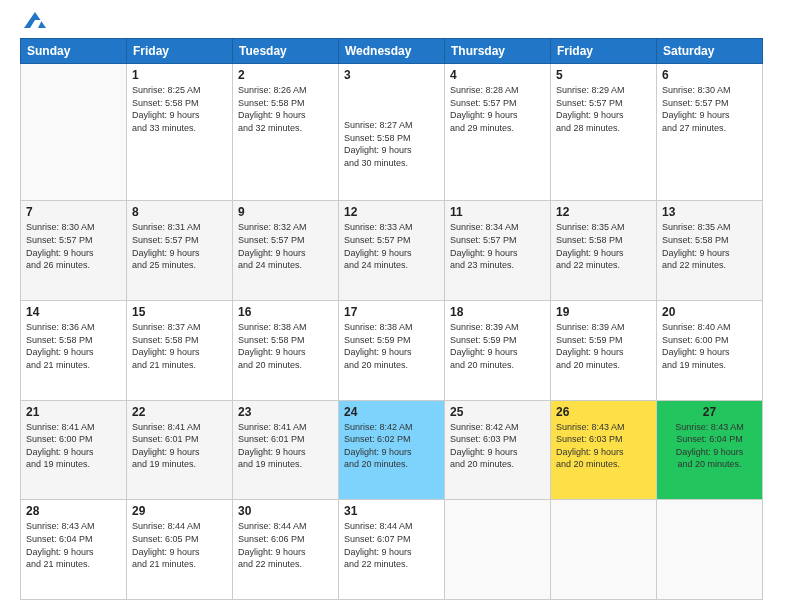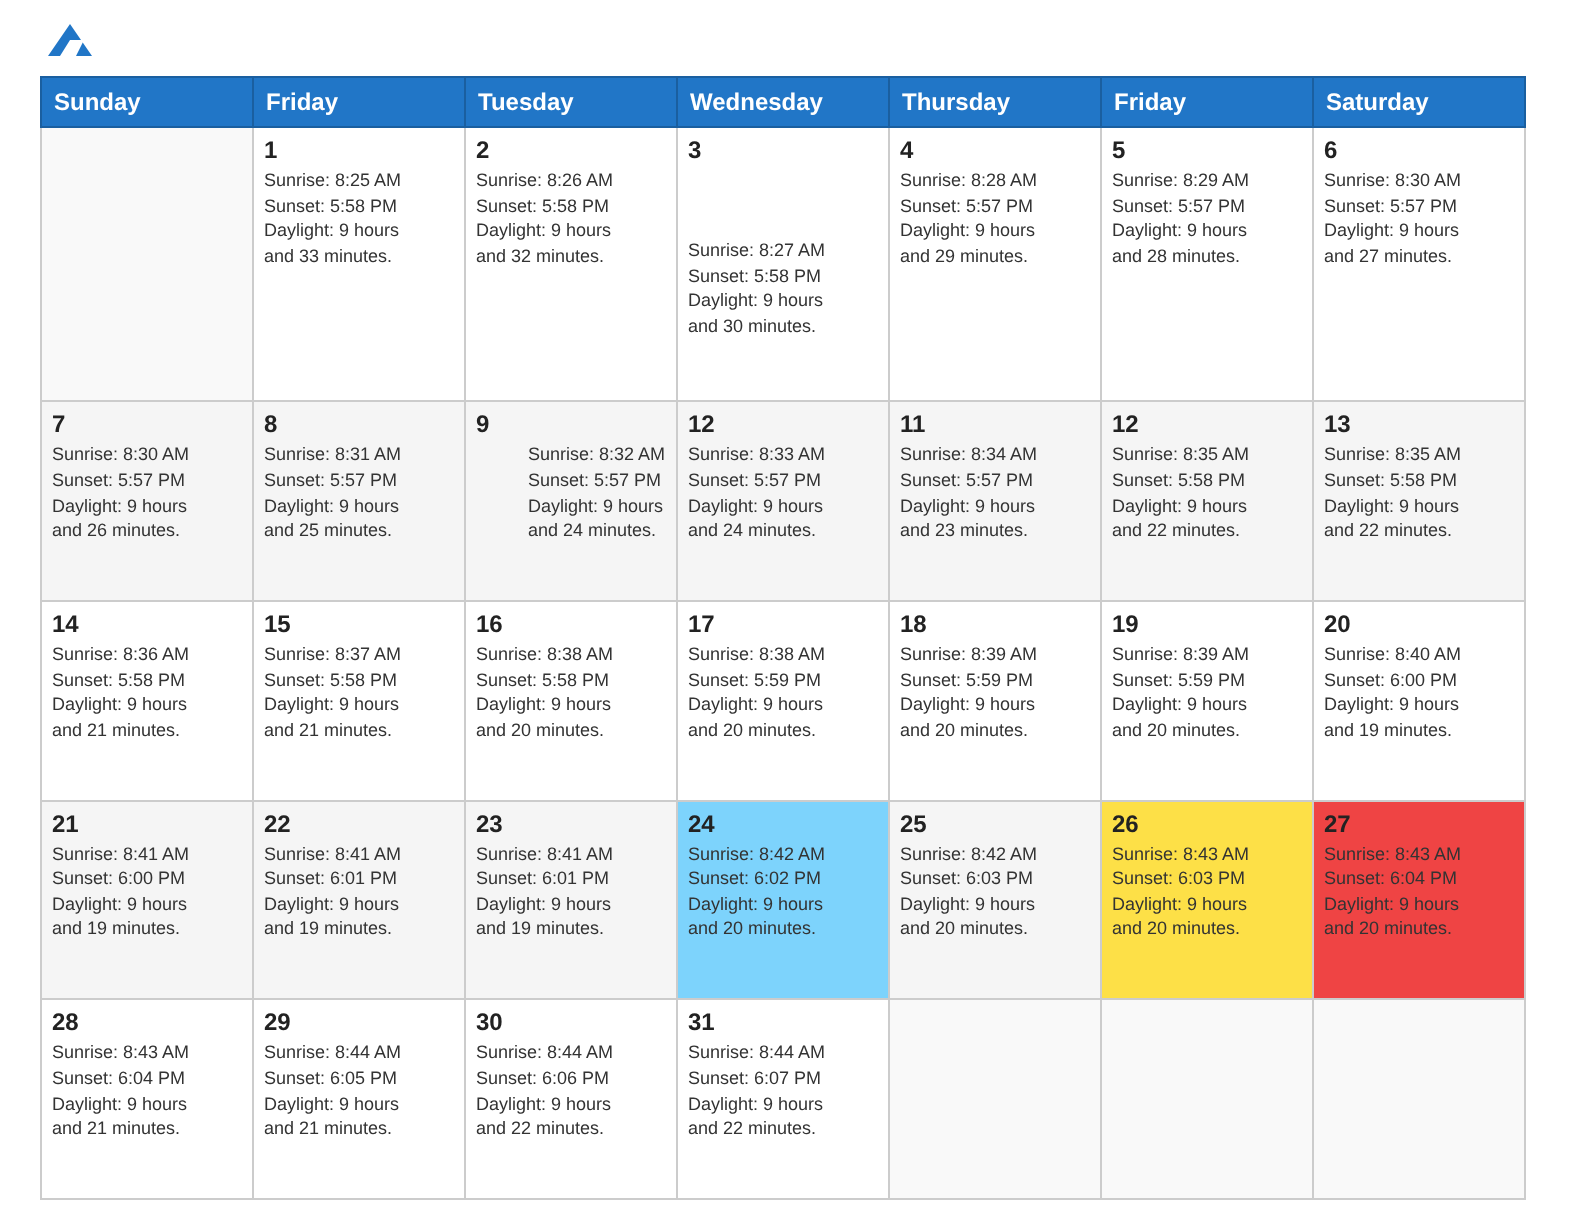--- a/index.html
+++ b/index.html
@@ -175,21 +175,21 @@
           </td>
           <td style="background-color: rgb(245, 245, 245);">
             <span class="day-number">8</span>
             <div class="day-info" style="white-space: pre-line;">Sunrise: 8:31 AM
 Sunset: 5:57 PM
 Daylight: 9 hours
 and 25 minutes.</div>
           </td>
           <td style="background-color: rgb(245, 245, 245);">
             <span class="day-number">9</span>
-            <div class="day-info" style="white-space: pre-line; margin-left: 26px;">Sunrise: 8:32 AM
+            <div class="day-info" style="white-space: pre-line;">Sunrise: 8:32 AM
 Sunset: 5:57 PM
 Daylight: 9 hours
 and 24 minutes.</div>
           </td>
           <td style="background-color: rgb(245, 245, 245);">
             <span class="day-number">12</span>
             <div class="day-info" style="white-space: pre-line;">Sunrise: 8:33 AM
 Sunset: 5:57 PM
 Daylight: 9 hours
 and 24 minutes.</div>
@@ -303,21 +303,21 @@
 Daylight: 9 hours
 and 20 minutes.</div>
           </td>
           <td style="background-color: #fde047;">
             <span class="day-number">26</span>
             <div class="day-info" style="white-space: pre-line;">Sunrise: 8:43 AM
 Sunset: 6:03 PM
 Daylight: 9 hours
 and 20 minutes.</div>
           </td>
-          <td style="background-color: #ef4444;">
+          <td style="background-color: #22c55e; text-align: center;">
             <span class="day-number">27</span>
             <div class="day-info" style="white-space: pre-line;">Sunrise: 8:43 AM
 Sunset: 6:04 PM
 Daylight: 9 hours
 and 20 minutes.</div>
           </td>
         </tr>
         <tr>
           <td>
             <span class="day-number">28</span>

